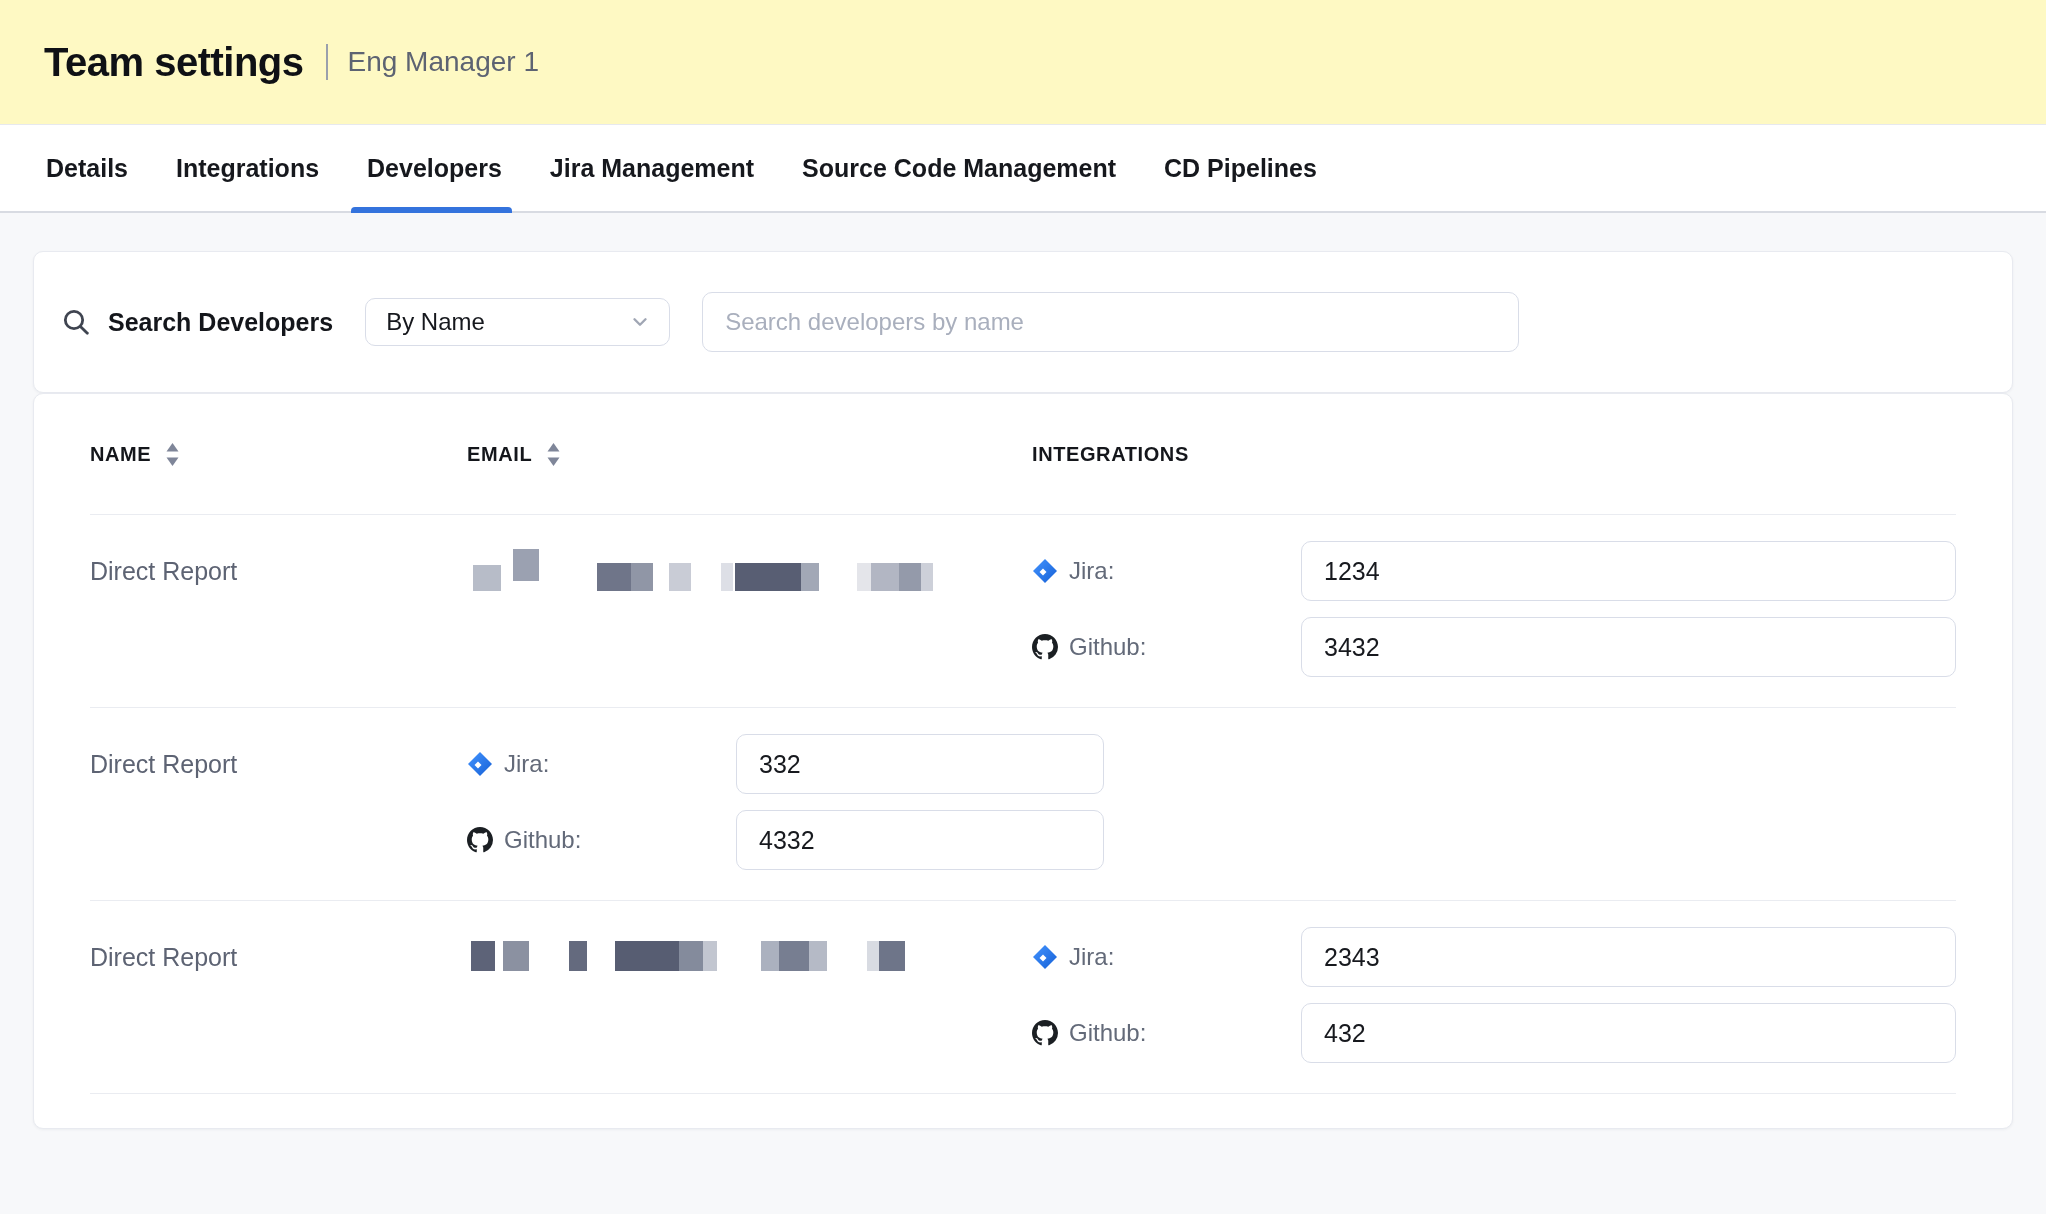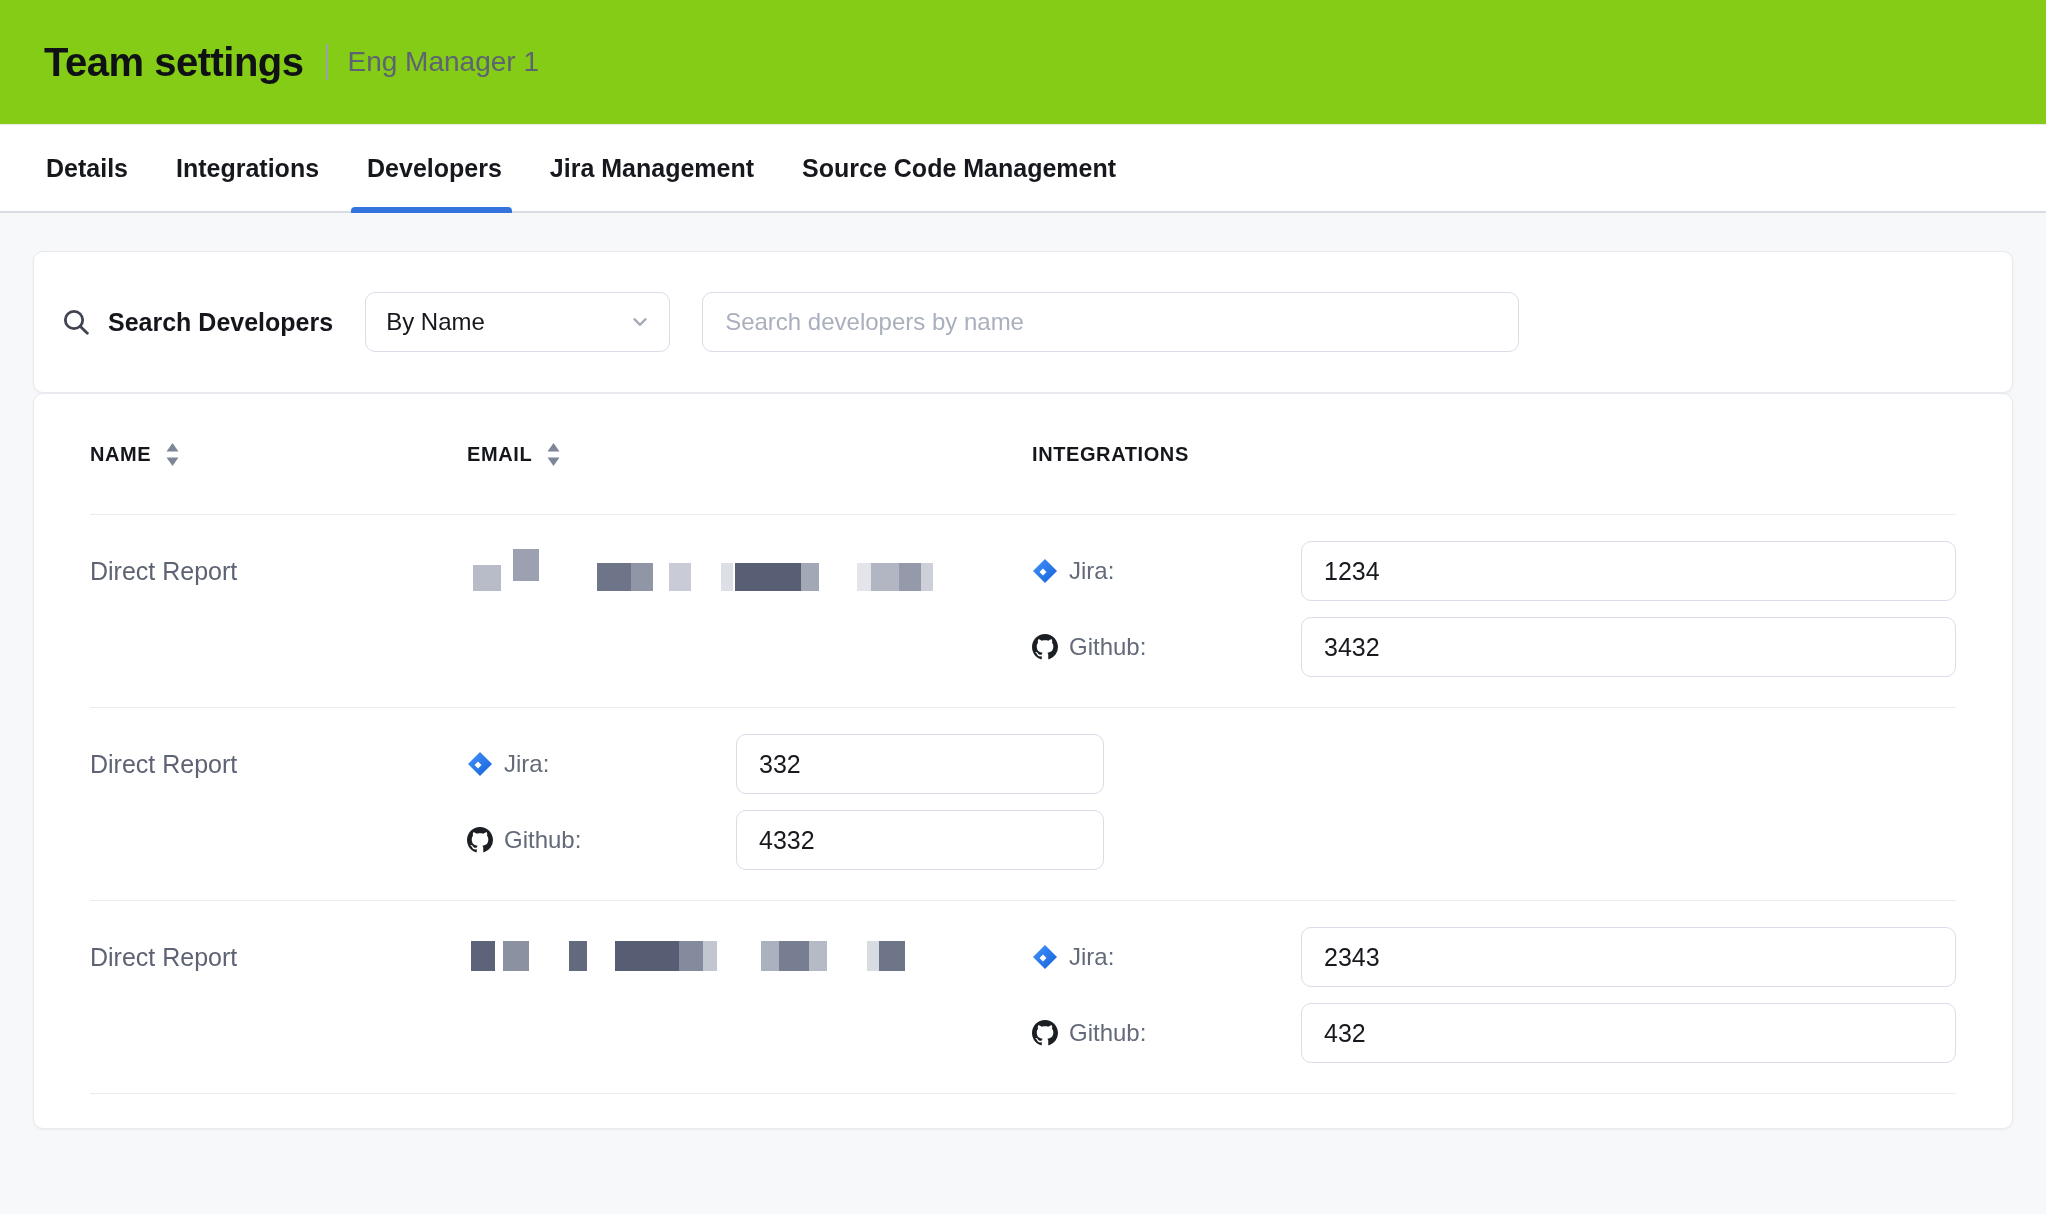--- a/index.html
+++ b/index.html
@@ -5,21 +5,21 @@
   * { margin:0; padding:0; box-sizing:border-box; }
   html,body { width:2046px; height:1214px; }
   body {
     font-family:"Liberation Sans", sans-serif;
     background:#f7f8fa;
     color:#17191e;
     overflow:hidden;
   }
   
   .topbar {
-    background:#84cc16; height:125px;
+    background:#fef9c3; height:125px;
     display:flex; align-items:center;
     padding-left:44px;
     border-bottom:1px solid #e7e9ee;
   }
   .page-title { font-size:40px; font-weight:700; letter-spacing:-0.5px; color:#0f1115; }
   .title-sep { display:inline-block; width:2px; height:36px; background:#9aa0ac; margin:0 20px 0 22px; }
   .subtitle { font-size:28px; color:#5d6372; }
   
   .tabbar {
     background:#fff; height:88px;
@@ -41,21 +41,21 @@
   .card {
     background:#fff; border:1px solid #e8eaf0; border-radius:10px;
     box-shadow:0 1px 3px rgba(25,30,50,0.05);
   }
   .search-card {
     margin-top:38px; height:142px;
     display:flex; align-items:center; padding:0 26px;
   }
   .search-label { font-size:25px; font-weight:700; color:#14161b; margin-left:16px; }
   .select {
-    margin-left:32px; width:305px; height:60px;
+    margin-left:32px; width:305px; height:48px;
     border:1.5px solid #d9dde8; border-radius:10px;
     display:flex; align-items:center; justify-content:space-between;
     padding:0 18px 0 20px; cursor:pointer; background:#fff;
   }
   .select-value { font-size:24px; color:#16181d; }
   .search-input {
     margin-left:32px; width:817px; height:60px;
     border:1.5px solid #d9dde8; border-radius:10px;
     font-size:24px; padding:0 22px; color:#16181d; outline:none;
     font-family:"Liberation Sans", sans-serif;
@@ -99,20 +99,23 @@
     </div>
   <div class="tab active">
       <span>Developers</span>
     </div>
   <div class="tab">
       <span>Jira Management</span>
     </div>
   <div class="tab">
       <span>Source Code Management</span>
     </div>
+  <div class="tab">
+      <span>CD Pipelines</span>
+    </div>
 </nav>
 
 <main>
 
   <section class="card search-card">
     <span class="icon">
       <svg width="32" height="32" viewBox="0 0 24 24" fill="none" stroke="#3f4450" stroke-width="2.1" stroke-linecap="round">
         <circle cx="10.5" cy="10.5" r="6.5"></circle>
         <line x1="15.3" y1="15.3" x2="20.5" y2="20.5"></line>
       </svg>

